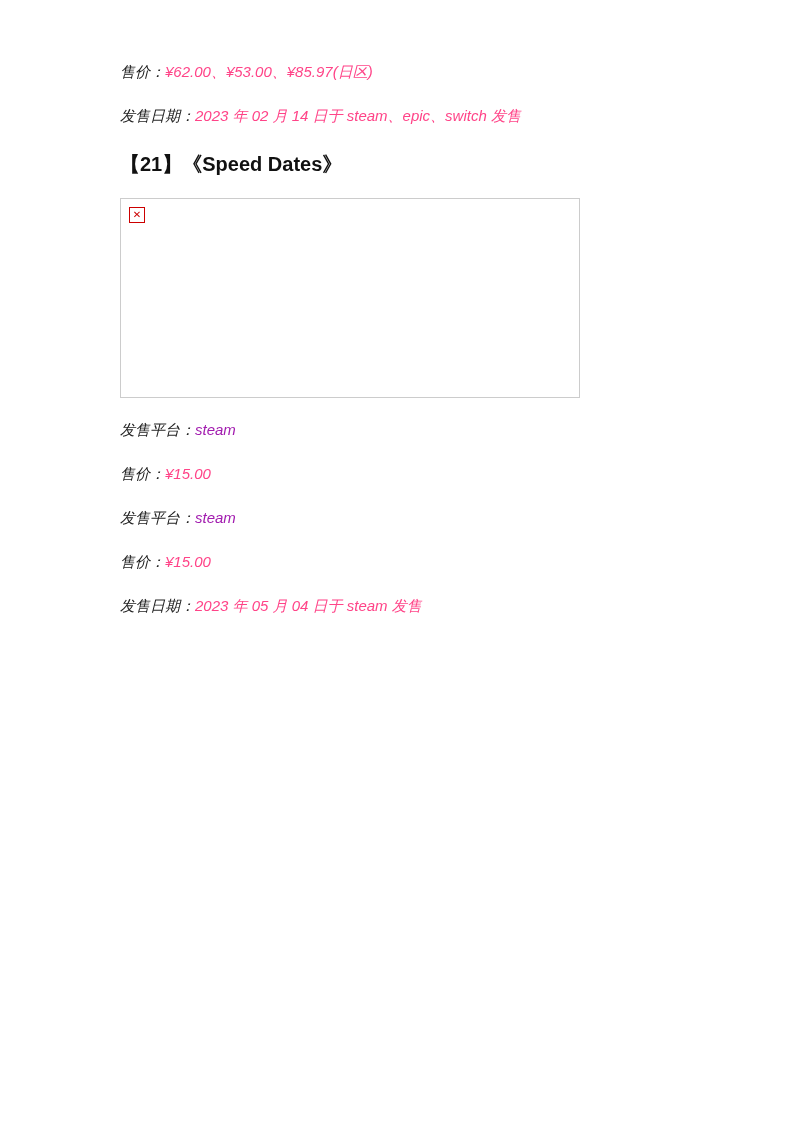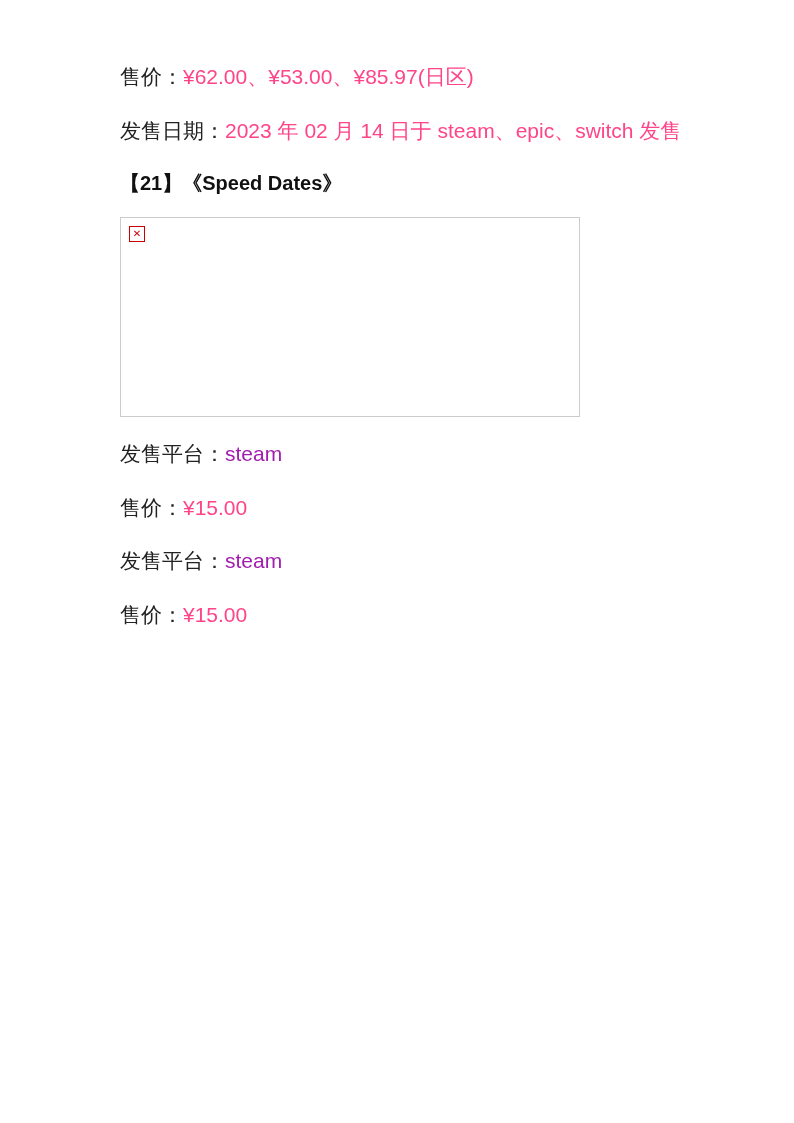--- a/index.html
+++ b/index.html
@@ -18,22 +18,23 @@
       padding: 60px 100px 60px 120px;
       line-height: 1.6;
     }
 
     .section {
       margin-bottom: 0;
     }
 
     .info-line {
       margin-bottom: 20px;
-      font-size: 21px;
+      font-size: 15px;
       color: #222;
+      font-style: italic;
     }
 
     .info-line .label {
       color: #222;
     }
 
     .info-line .value-pink {
       color: #ff4488;
     }
 
@@ -113,16 +114,19 @@
   </div>
 
   <div class="section">
 
     <div class="info-line">
       <span class="label">发售平台：</span><span class="value-cyan">steam</span>
     </div>
     <div class="info-line">
       <span class="label">售价：</span><span class="value-pink">¥15.00</span>
     </div>
+    <div class="info-line">
+      <span class="label">发售日期：</span><span class="value-pink">2023 年 05 月 04 日于 steam 发售</span>
+    </div>
   </div>
 
 
 </div>
 
 </body></html>

